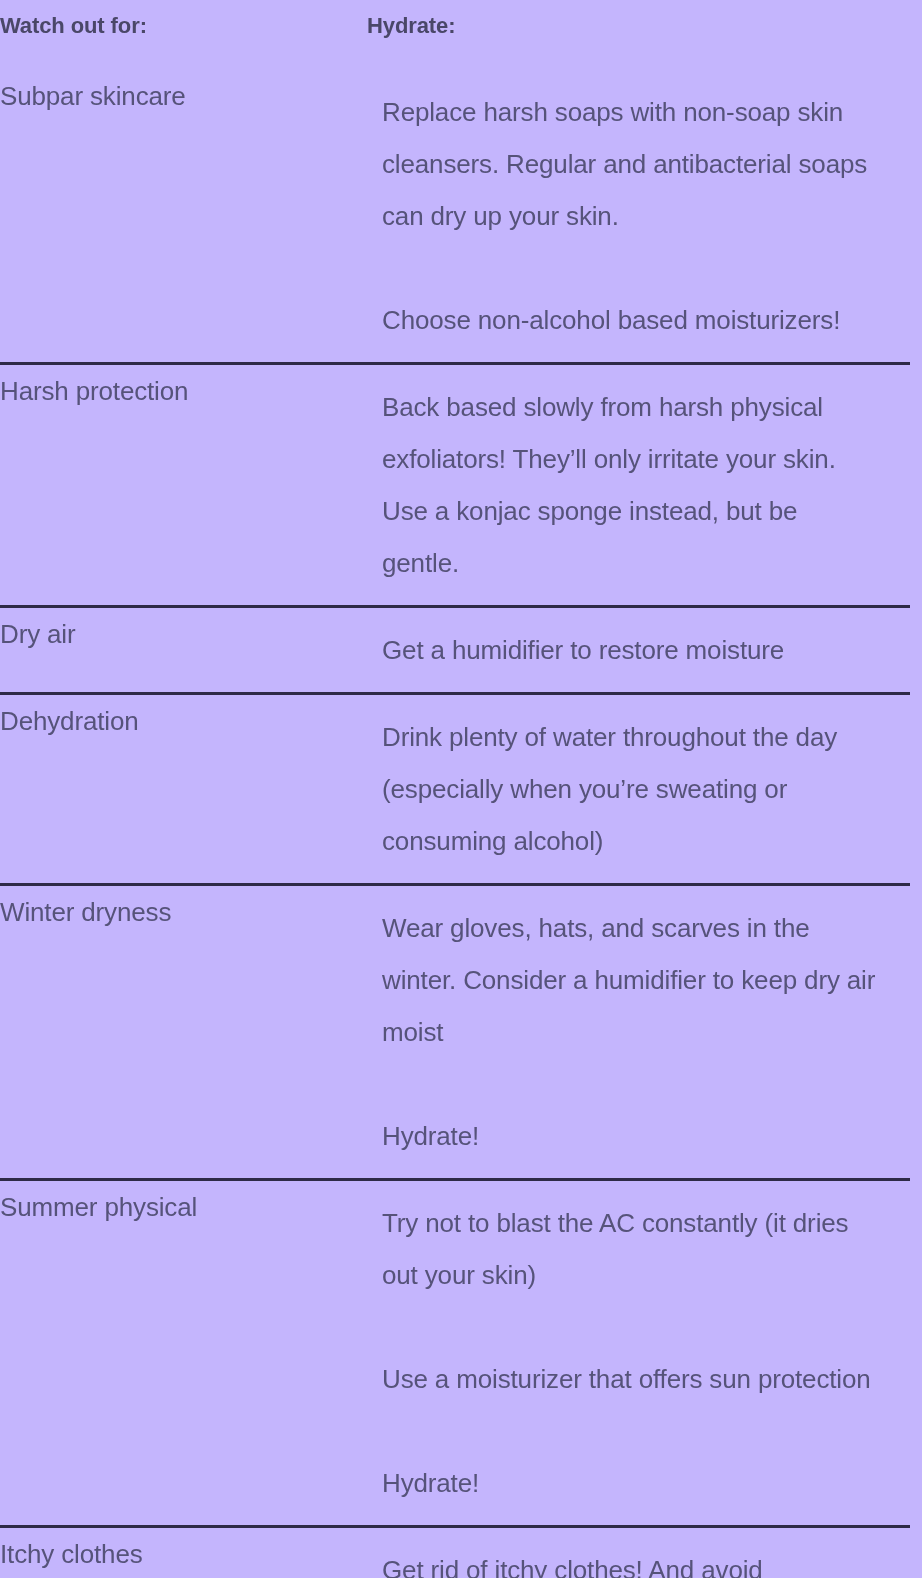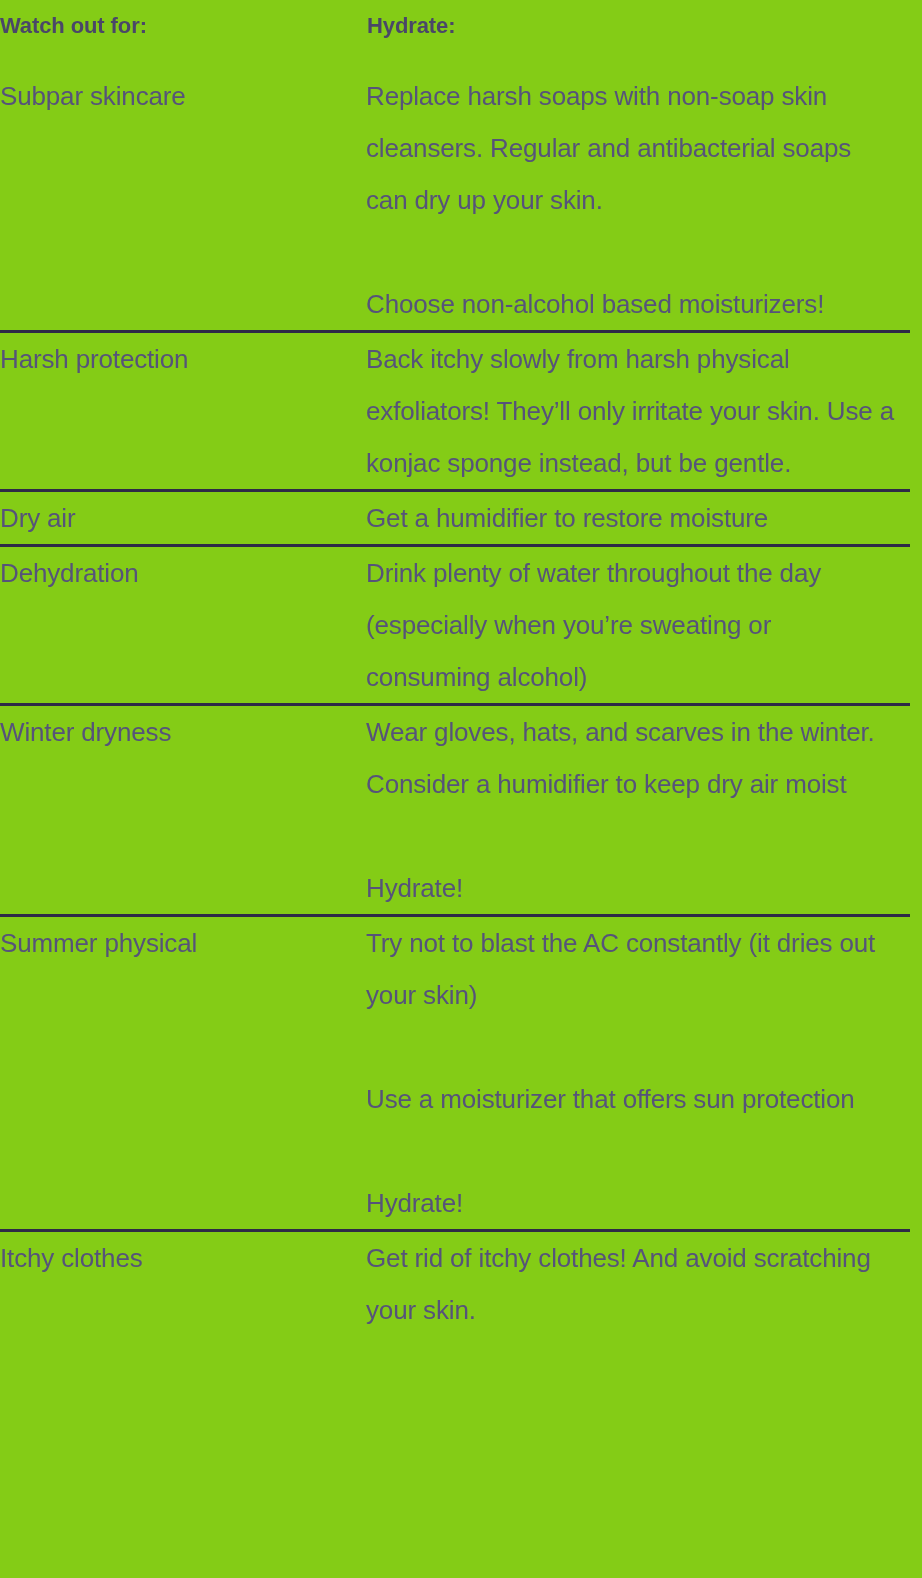--- a/index.html
+++ b/index.html
@@ -15,21 +15,21 @@
     overflow: hidden;
     font-family: "Liberation Sans", sans-serif;
     color: #56537a;
     -webkit-font-smoothing: antialiased;
   }
 
   .sheet {
     width: 922px;
     height: 1578px;
     position: relative;
-    background: #84cc16;
+    background: #c4b5fd;
     overflow: hidden;
   }
 
   table.tips-table {
     width: 910px;
     border-collapse: collapse;
     table-layout: fixed;
     margin: 0;
     padding: 0;
   }
@@ -79,21 +79,21 @@
   tbody tr.first-row td { padding-top: 18px; }
 
   tbody td.cell-watch {
     padding-right: 20px;
   }
   tbody td.cell-instead {
     padding-right: 14px;
   }
 
   .para {
-    margin: 0;
+    margin: 16px;
     padding: 0;
   }
   .para + .para {
     margin-top: 52px; 
   }
 </style>
 </head>
 <body>
 
 <div class="sheet">
@@ -112,21 +112,21 @@
         <tr class="first-row">
           <td class="cell-watch">Subpar skincare</td>
           <td class="cell-instead">
             <div class="para">Replace harsh soaps with non-soap skin cleansers. Regular and antibacterial soaps can dry up your skin.</div>
             <div class="para">Choose non-alcohol based moisturizers!</div>
           </td>
         </tr>
         <tr>
           <td class="cell-watch">Harsh protection</td>
           <td class="cell-instead">
-            <div class="para">Back itchy slowly from harsh physical exfoliators! They’ll only irritate your skin. Use a konjac sponge instead, but be gentle.</div>
+            <div class="para">Back based slowly from harsh physical exfoliators! They’ll only irritate your skin. Use a konjac sponge instead, but be gentle.</div>
           </td>
         </tr>
         <tr>
           <td class="cell-watch">Dry air</td>
           <td class="cell-instead">
             <div class="para">Get a humidifier to restore moisture</div>
           </td>
         </tr>
         <tr>
           <td class="cell-watch">Dehydration</td>

